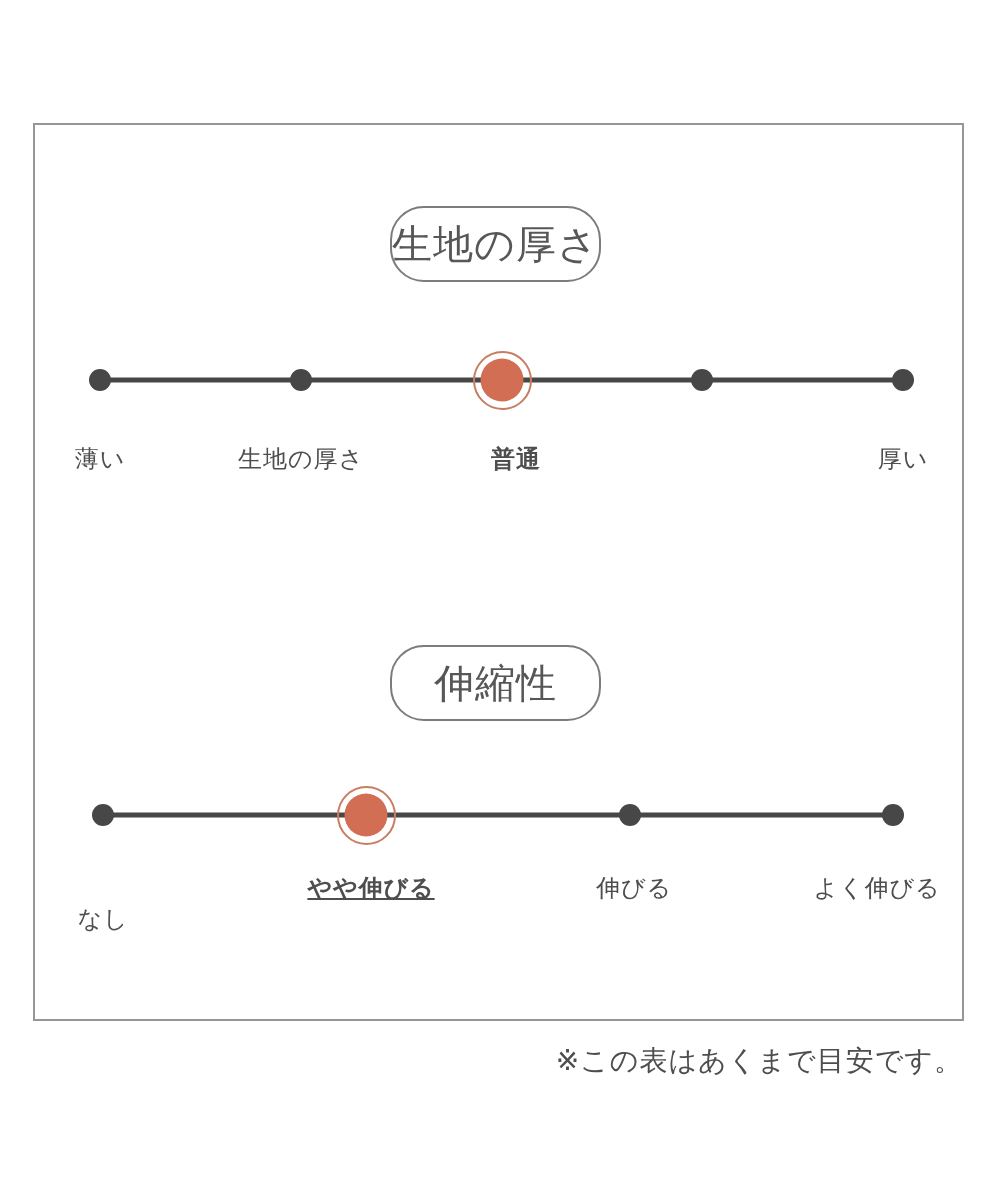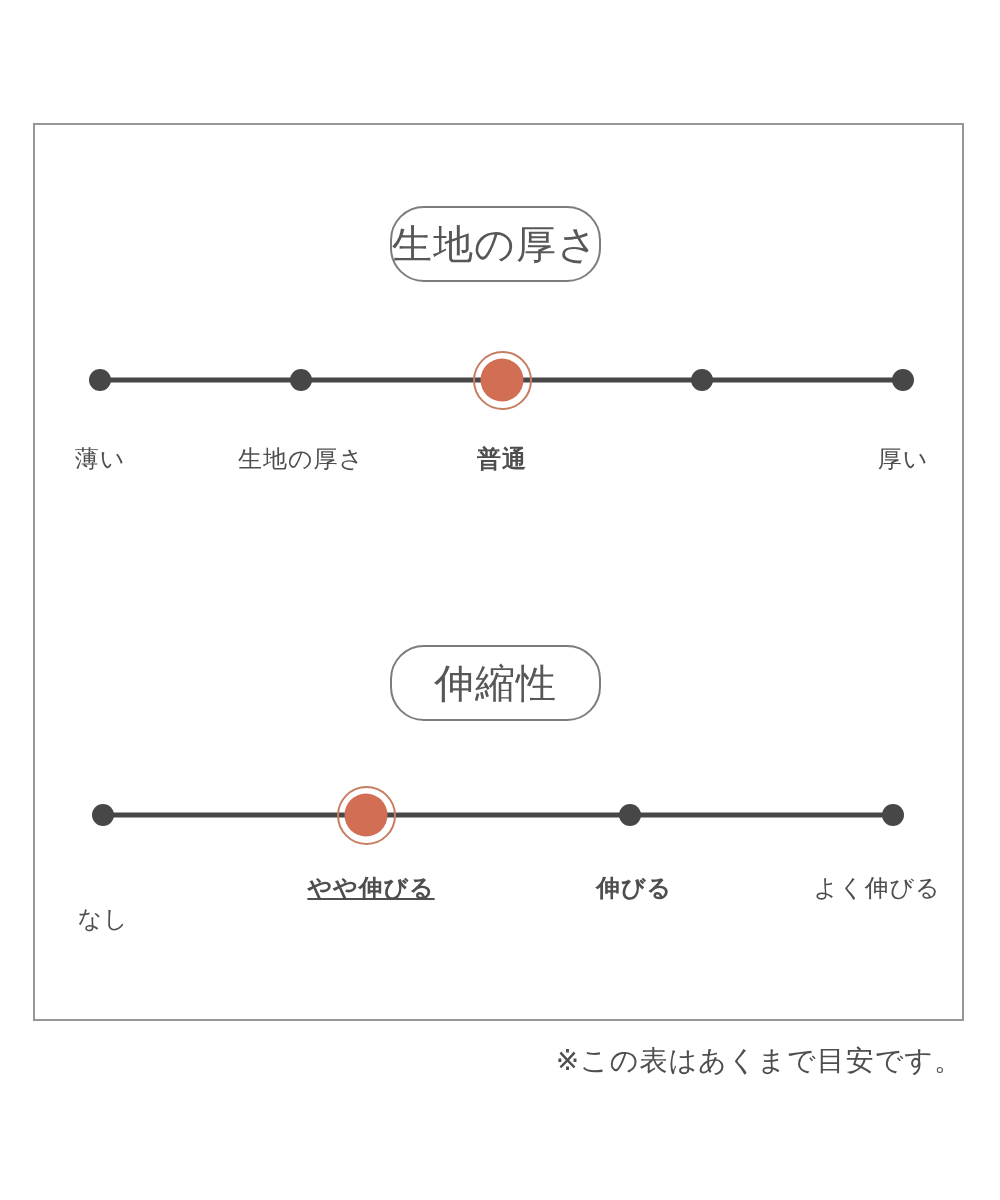--- a/index.html
+++ b/index.html
@@ -113,36 +113,36 @@
   <span class="dot" style="left:100px; top:380px;"></span>
   <span class="dot" style="left:301px; top:380px;"></span>
   <span class="dot active" style="left:502px; top:380px;">
     <span class="ring"></span>
   </span>
   <span class="dot" style="left:702px; top:380px;"></span>
   <span class="dot" style="left:903px; top:380px;"></span>
 
   <span class="scale-label" style="left:100px; top:443px;">薄い</span>
   <span class="scale-label" style="left:301px; top:443px;">生地の厚さ</span>
-  <span class="scale-label active" style="left:502px; top:443px;">普通</span>
+  <span class="scale-label active" style="left:516px; top:443px;">普通</span>
   <span class="scale-label" style="left:903px; top:443px;">厚い</span>
 
   <div class="title-pill" style="top:645px;">
     <span class="pill-text">伸縮性</span>
   </div>
 
   <div class="track" style="left:103px; top:815px; width:790px;"></div>
 
   <span class="dot" style="left:103px; top:815px;"></span>
   <span class="dot active" style="left:366px; top:815px;">
     <span class="ring"></span>
   </span>
   <span class="dot" style="left:630px; top:815px;"></span>
   <span class="dot" style="left:893px; top:815px;"></span>
 
   <span class="scale-label" style="left:103px; top:872px;margin-top:31px;">なし</span>
   <span class="scale-label active" style="left:371px; top:872px;text-decoration:underline;">やや伸びる</span>
-  <span class="scale-label" style="left:634px; top:872px;font-weight:bold;">伸びる</span>
+  <span class="scale-label" style="left:634px; top:872px;">伸びる</span>
   <span class="scale-label" style="left:877px; top:872px;">よく伸びる</span>
 
   <div class="footnote">※この表はあくまで目安です。</div>
 
 </div>
 
 </body></html>

